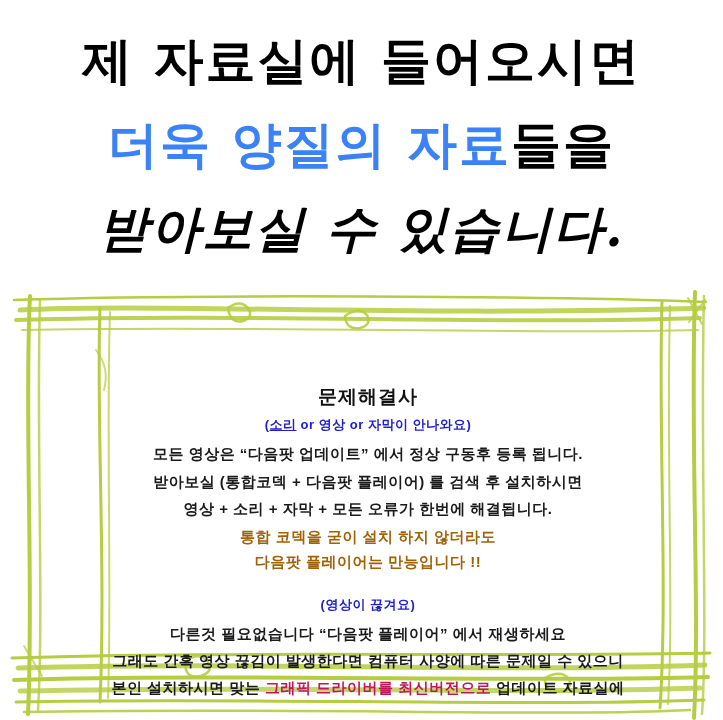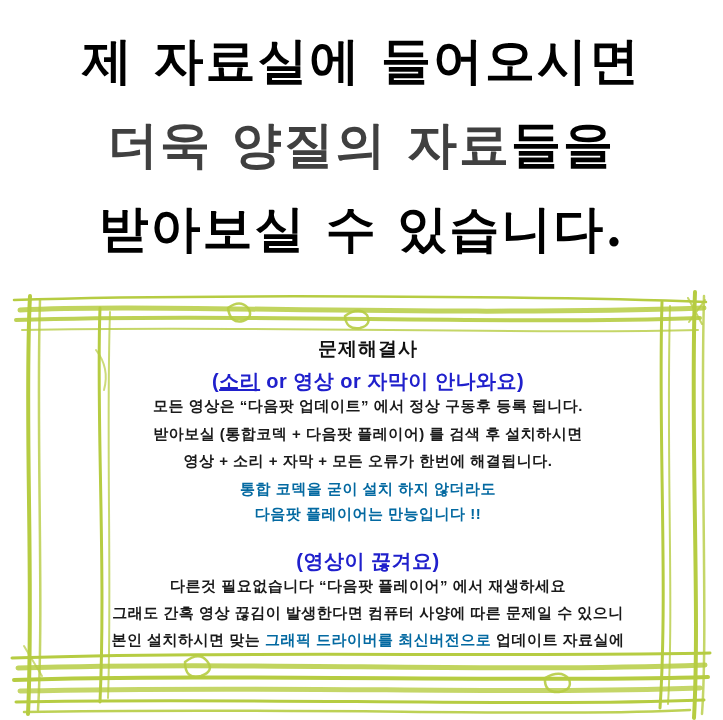--- a/index.html
+++ b/index.html
@@ -20,46 +20,47 @@
     text-align: center;
     font-size: 50px;
     font-weight: 600;
     letter-spacing: 2px;
     color: #000000;
     font-family: "DejaVu Serif", "Liberation Serif", serif;
     white-space: nowrap;
   }
   .hl1 { top: 28px; }
   .hl2 { top: 112px; }
-  .hl3 { top: 196px; }
-  .headline-blue { color: #404040; }
+  .hl3 { top: 196px; font-style: italic; }
+  .headline-blue { color: #3b82f6; }
 
   
   .frame-svg {
     position: absolute;
     left: 0; top: 290px;
     width: 723px; height: 430px;
     pointer-events: none;
   }
 
   
   .box-line {
     position: absolute;
     left: 13px; right: 0;
     text-align: center;
     font-weight: bold;
     font-size: 15px;
     color: #1a1a1a;
     letter-spacing: 0.5px;
     white-space: nowrap;
+    margin-top: 48px;
   }
   .box-title { font-size: 19px; letter-spacing: 1px; color: #111; }
-  .blue-line { color: #2020cc; font-size: 20px; }
-  .red-line  { color: #0369a1; }
-  .red-part  { color: #0369a1; }
+  .blue-line { color: #2020cc; font-size: 13px; }
+  .red-line  { color: #a16207; }
+  .red-part  { color: #be185d; }
   .blue-line u { text-decoration: underline; }
 </style>
 </head>
 <body>
 
 <div class="page">
 
   <div class="headline-line hl1">제 자료실에 들어오시면</div>
   <div class="headline-line hl2">
     <span class="headline-blue">더욱 양질의 자료</span><span>들을</span>

